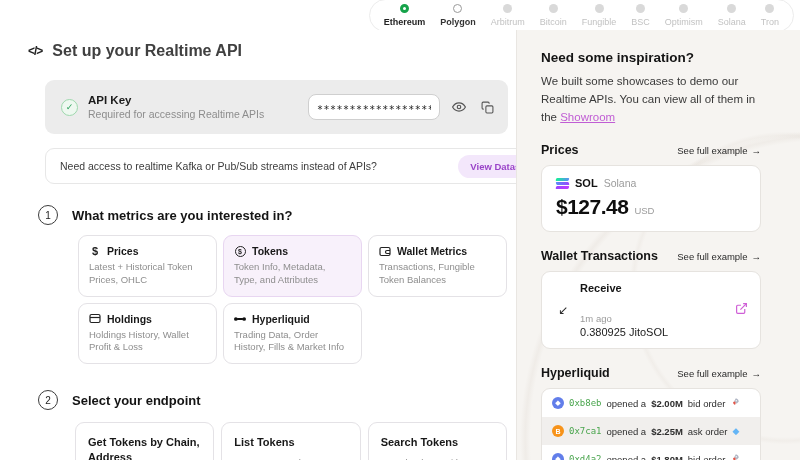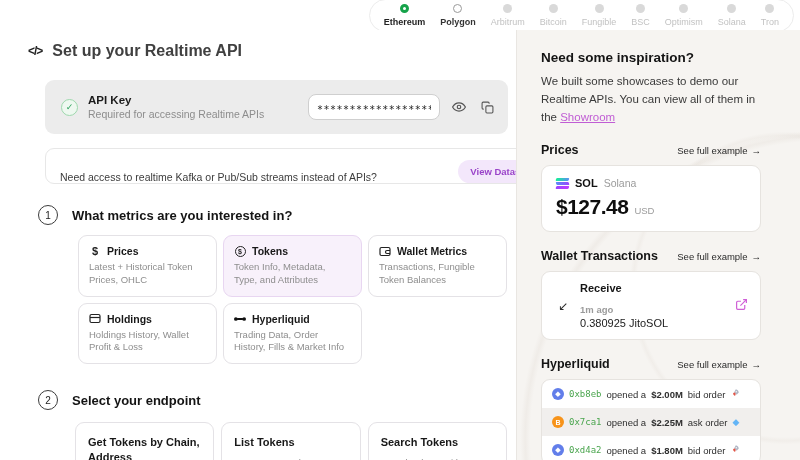--- a/index.html
+++ b/index.html
@@ -33,21 +33,21 @@
 
   .apikey-box { margin:20px 0 0 45px; width:463px; height:54px; background:#ececec; border-radius:9px; display:flex; align-items:center; padding:0 12px 0 16px; }
   .check-circle { width:17px; height:17px; border-radius:50%; border:1px solid #9ed8ad; background:#eef8f0; color:#2ca05a; font-size:9px; display:flex; align-items:center; justify-content:center; flex:0 0 auto; }
   .apikey-text { margin-left:10px; }
   .apikey-title { font-size:11.5px; font-weight:bold; color:#1b1b1b; }
   .apikey-sub { font-size:10.5px; color:#8d8d8d; margin-top:2px; }
   .apikey-right { margin-left:auto; display:flex; align-items:center; gap:10px; }
   .apikey-input { width:132px; height:26px; border:1px solid #cfcfcf; border-radius:8px; background:#fff; font-size:10px; letter-spacing:.5px; padding:4px 8px 0 8px; color:#222; font-family:"DejaVu Sans Mono",monospace; }
   .icon-btn { width:18px; height:18px; display:flex; align-items:center; justify-content:center; cursor:pointer; color:#555; }
 
-  .banner { margin:14px 0 0 45px; width:540px; height:36px; border:1px solid #e7e7e7; border-radius:9px; background:#fff; display:flex; align-items:flex-end; padding:0 6px 0 14px; }
+  .banner { margin:14px 0 0 45px; width:540px; height:36px; border:1px solid #e7e7e7; border-radius:9px; background:#fff; display:flex; align-items:center; padding:0 6px 0 14px; }
   .banner-text { font-size:10.5px; color:#3c3c3c; }
   .banner-btn { margin-left:auto; background:#f3e7fb; color:#9a44c9; font-size:9.5px; font-weight:bold; border:none; border-radius:999px; padding:6px 12px; display:flex; align-items:center; gap:5px; cursor:pointer; }
 
   .step-row { display:flex; align-items:center; gap:14px; margin-left:38px; }
   .step-row.s1 { margin-top:21px; }
   .step-row.s2 { margin-top:26px; }
   .step-circle { width:20px; height:20px; border-radius:50%; border:1.2px solid #3c3c3c; font-size:10px; color:#222; display:flex; align-items:center; justify-content:center; flex:0 0 auto; }
   .step-title { font-size:13px; font-weight:bold; color:#141414; }
 
   .cards-grid { margin:10px 0 0 78px; width:430px; display:flex; flex-wrap:wrap; gap:6px; }
@@ -84,21 +84,21 @@
   .sol-logo i:nth-child(3){ background:linear-gradient(90deg,#9945ff,#c13cff); transform:skewX(-18deg); }
   .sol-sym { font-size:11px; font-weight:bold; color:#111; }
   .sol-name { font-size:10.5px; color:#9b9b9b; }
   .price-val-row { display:flex; align-items:baseline; gap:6px; margin-top:6px; }
   .price-val { font-size:21px; font-weight:bold; color:#0e0e0e; letter-spacing:-.5px; }
   .price-cur { font-size:9.5px; color:#9b9b9b; }
 
   .tx-card { padding:10px 12px; display:flex; align-items:center; }
   .tx-arrow { font-size:12px; color:#2c2c2c; margin:0 12px 0 4px; }
   .tx-type { font-size:11px; font-weight:bold; color:#151515; }
-  .tx-time { font-size:9.5px; color:#9b9b9b; margin-top:10px;font-weight:bold; }
+  .tx-time { font-size:9.5px; color:#9b9b9b; margin-top:19px; }
   .tx-amt { font-size:11px; color:#1b1b1b; margin-top:2px; }
   .tx-ext { margin-left:auto; cursor:pointer; }
 
   .hl-card { overflow:hidden; border-radius:9px 9px 9px 9px; }
   .hl-row { display:flex; align-items:center; gap:5px; font-size:9.5px; color:#2e2e2e; padding:0 10px; height:28px; cursor:pointer; }
   .hl-row.alt { background:#f1efed; }
   .hl-badge { width:12px; height:12px; border-radius:50%; display:flex; align-items:center; justify-content:center; color:#fff; font-size:7px; flex:0 0 auto; }
   .hl-badge.eth { background:#627eea; }
   .hl-badge.btc { background:#f7931a; font-weight:bold; }
   .hl-addr { color:#4aa54e; font-family:"DejaVu Sans Mono",monospace; font-size:9px; }

